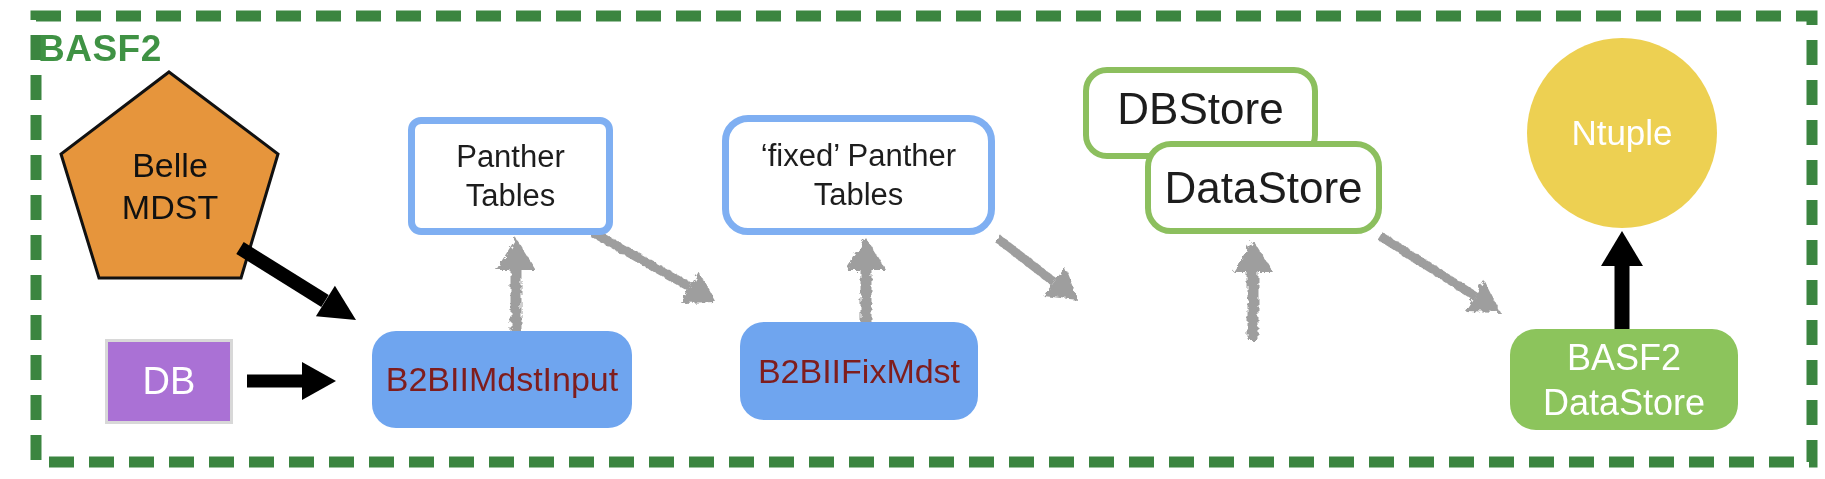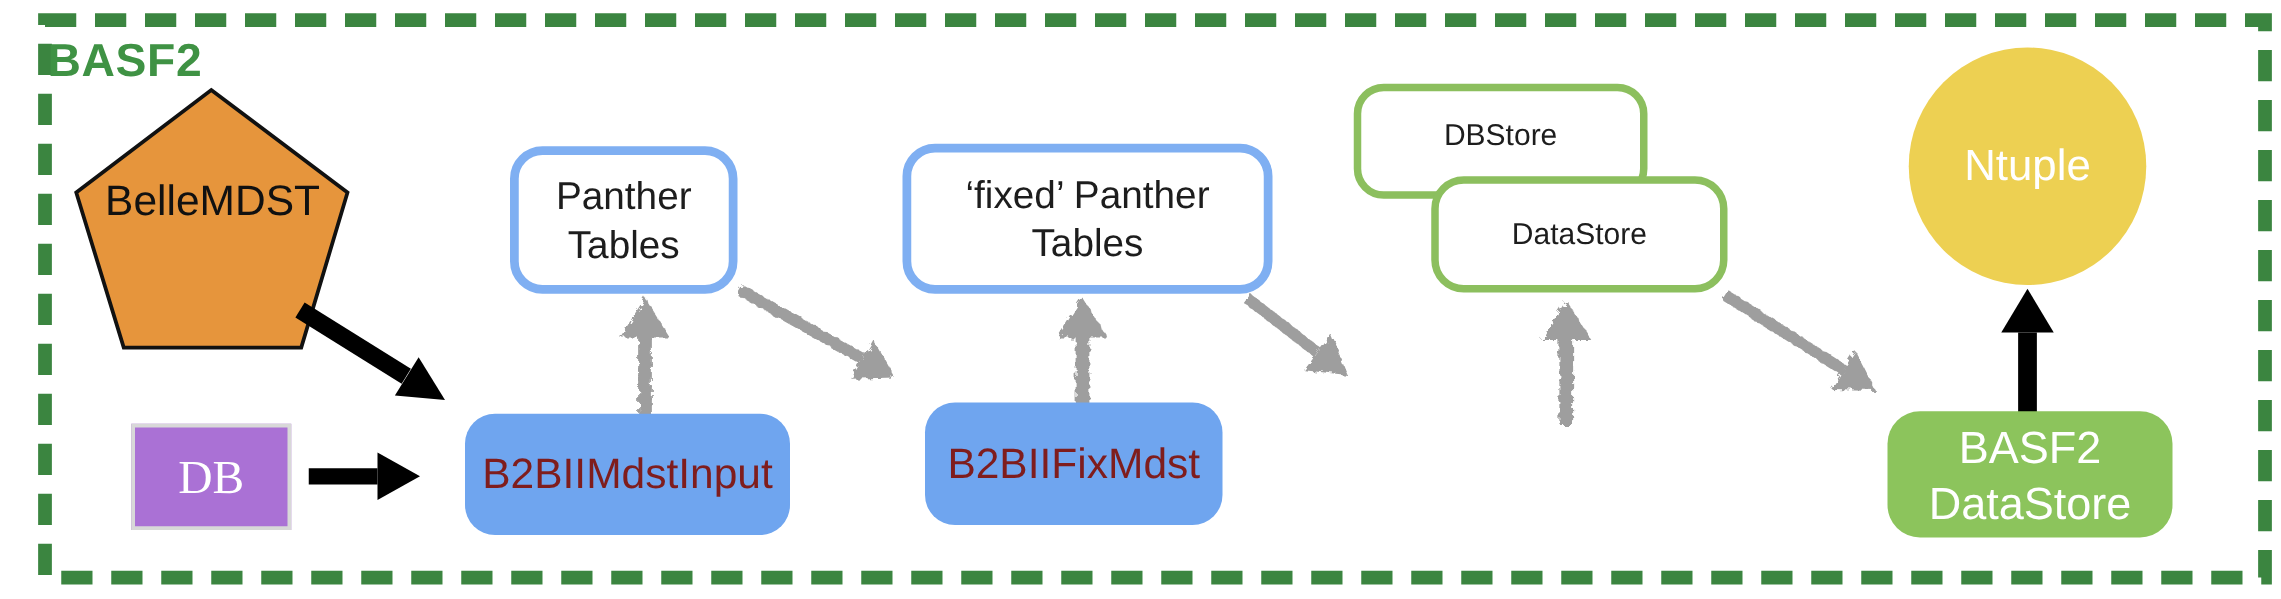--- a/index.html
+++ b/index.html
@@ -24,37 +24,37 @@
   .blue-box{
     background:#6FA5EF;border-radius:24px;
     color:#7f1d1d;font-size:34px;
   }
   .panther-box{
     background:#ffffff;border:7px solid #7FAFF2;border-radius:26px;
     color:#1d1d1d;font-size:31px;line-height:39px;
   }
   .store-box{
     background:#ffffff;border:6px solid #8CBF5E;border-radius:24px;
-    color:#1d1d1d;font-size:24px;
+    color:#1d1d1d;font-size:44px;
   }
   .db-box{
     background:#AA71D5;border:3px solid #D8D8D8;
     color:#ffffff;font-size:38px;
   }
   .analysis-box{
     background:#8CC45C;border-radius:26px;
     color:#ffffff;font-size:36px;line-height:45px;
   }
   .ntuple-circle{
     background:#EDD052;border-radius:50%;
     color:#ffffff;font-size:35px;
   }
   .pentagon-label{
     position:absolute;left:90px;top:140px;width:160px;height:92px;
-    display:flex;flex-direction:row;justify-content:center;
+    display:flex;flex-direction:column;align-items:center;justify-content:center;
     color:#111111;font-size:34px;line-height:42px;text-align:center;
   }
 </style>
 </head>
 <body>
 
 <div class="canvas">
 
   <svg class="layer" width="1825" height="479" viewBox="0 0 1825 479">
     <defs>
@@ -117,34 +117,34 @@
     </g>
   </svg>
 
   <div class="frame-title">BASF2</div>
 
   <div class="pentagon-label">
     <span>Belle</span>
     <span>MDST</span>
   </div>
 
-  <div class="node db-box" style="left:105px;top:339px;width:128px;height:85px;font-family:Liberation Serif, serif;">
+  <div class="node db-box" style="left:105px;top:339px;width:128px;height:85px;">
     <span>DB</span>
   </div>
 
   <div class="node blue-box" style="left:372px;top:331px;width:260px;height:97px;">
     <span>B2BIIMdstInput</span>
   </div>
 
-  <div class="node panther-box" style="left:408px;top:117px;width:182px;height:118px;">
+  <div class="node panther-box" style="left:408px;top:117px;width:205px;height:118px;border-radius:13px;">
     <span>Panther</span>
     <span>Tables</span>
   </div>
 
-  <div class="node panther-box" style="left:722px;top:115px;width:296px;height:120px;">
+  <div class="node panther-box" style="left:722px;top:115px;width:273px;height:120px;">
     <span>‘fixed’ Panther</span>
     <span>Tables</span>
   </div>
 
   <div class="node blue-box" style="left:740px;top:322px;width:238px;height:98px;">
     <span>B2BIIFixMdst</span>
   </div>
 
   <div class="node store-box" style="left:1083px;top:67px;width:235px;height:92px;">
     <span style="margin-bottom:8px">DBStore</span>

